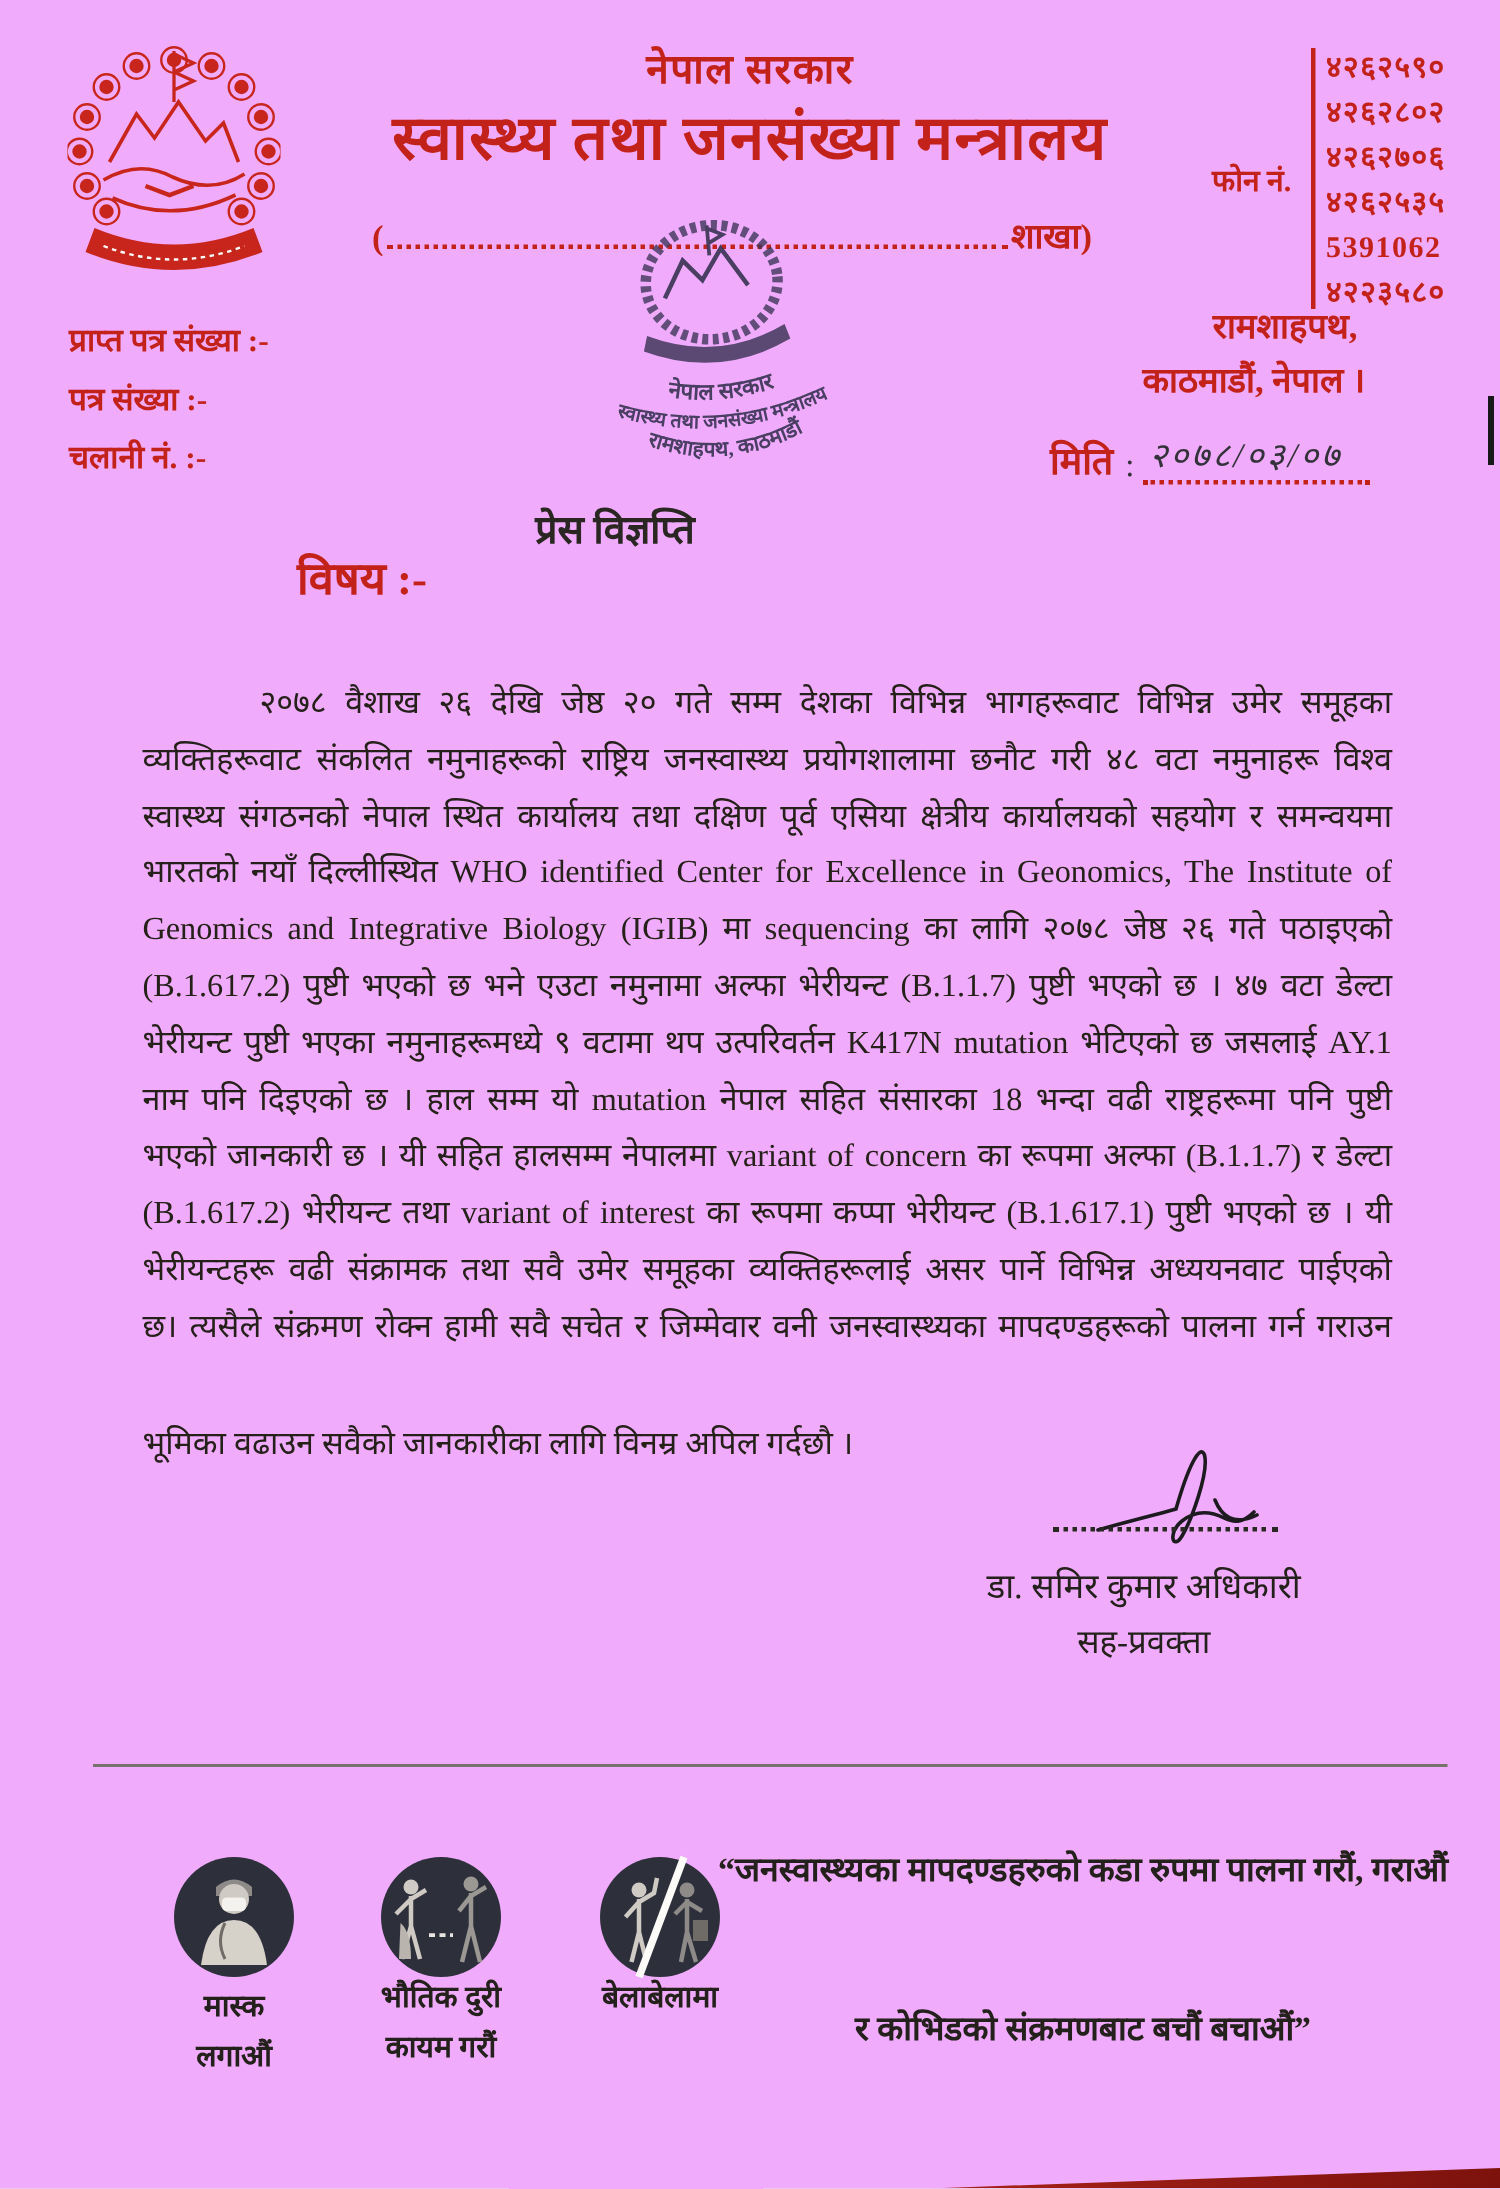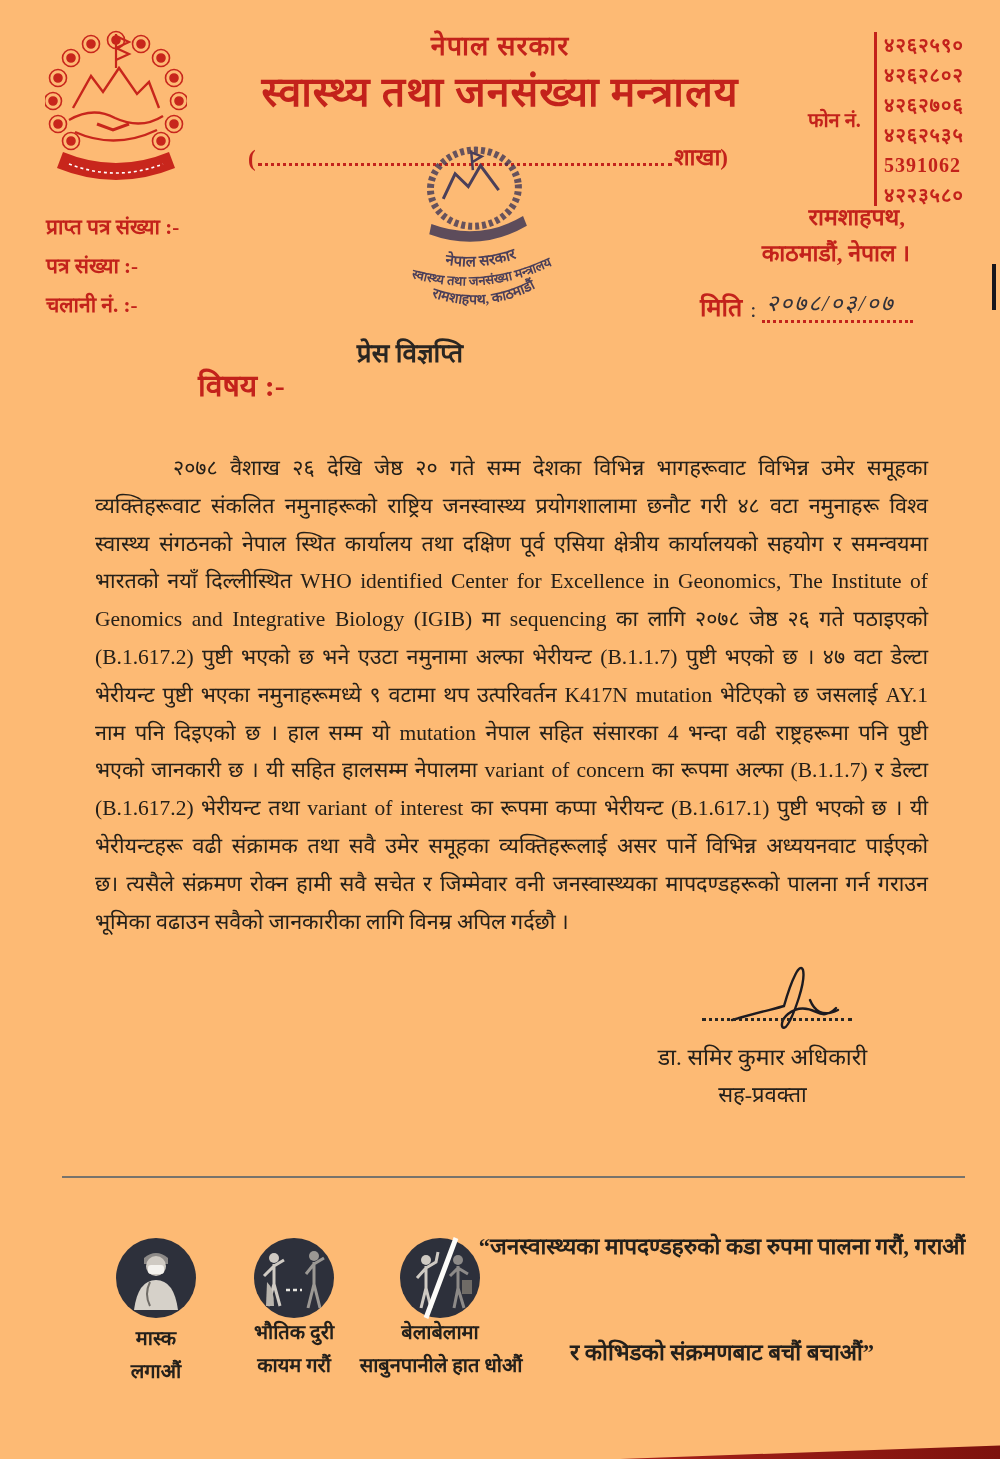--- a/index.html
+++ b/index.html
@@ -1,19 +1,19 @@
 <!DOCTYPE html>
 <html><head>
 <meta charset="utf-8">
 <style>
   * { margin:0; padding:0; box-sizing:border-box; }
   html,body { background:#e8e6e2; }
   .page {
     position:relative; width:1000px; height:1459px; margin:0 auto;
-    background:#fdba74; overflow:hidden;
+    background:#f0abfc; overflow:hidden;
     font-family:"Liberation Serif","DejaVu Serif",serif;
     color:#24201b;
   }
   .abs { position:absolute; }
 
   .gov-title { left:0; right:0; top:26px; text-align:center; font-size:27px; font-weight:bold; color:#c3221b; letter-spacing:1px; }
   .ministry-title { left:0; right:0; top:62px; text-align:center; font-size:41px; font-weight:bold; color:#c3221b; letter-spacing:1px; }
 
   .branch-row { left:248px; top:140px; width:480px; display:flex; align-items:flex-end; font-size:23px; font-weight:bold; color:#c3221b; }
   .branch-dots { flex:1 1 auto; border-bottom:3px dotted #c3221b; margin:0 2px 6px 2px; height:1px; }
@@ -36,21 +36,21 @@
   .ref-block { left:46px; top:208px; font-size:21px; font-weight:bold; color:#c3221b; line-height:39px; }
 
   .stamp { left:380px; top:136px; transform:rotate(-5deg); opacity:.92; }
 
   .press-title { left:300px; top:334px; width:220px; text-align:center; font-size:26px; color:#2a2622; font-weight:600; }
   .subject { left:198px; top:364px; font-size:30px; font-weight:bold; color:#c3221b; }
 
   .body-text { left:95px; top:450px; width:833px; font-size:21.5px; color:#252019; }
   .bline { line-height:37.8px; height:37.8px; white-space:nowrap; text-align:justify; text-align-last:justify; text-justify:inter-word; }
   .bline.first { text-indent:78px; }
-  .bline.last { text-align-last:left; white-space:normal; }
+  .bline.last { text-align-last:left; white-space:normal;margin-top:40px; }
 
   .sig-dots { left:702px; top:1018px; width:150px; border-bottom:3px dotted #2a2823; height:1px; }
   .sig-scribble { left:726px; top:962px; }
   .sig-name { left:640px; top:1040px; width:245px; text-align:center; font-size:23px; color:#24201b; }
   .sig-role { left:640px; top:1078px; width:245px; text-align:center; font-size:22px; color:#24201b; }
 
   .divider { left:62px; top:1176px; width:903px; height:2px; background:#77736c; }
 
   .ficon { width:84px; height:84px; }
   .icon1 { left:114px; top:1236px; } .icon2 { left:252px; top:1236px; } .icon3 { left:398px; top:1236px; }
@@ -180,21 +180,21 @@
   <div class="abs subject">विषय :-</div>
 
   <div class="abs body-text">
     <div class="bline first">२०७८ वैशाख २६ देखि जेष्ठ २० गते सम्म देशका विभिन्न भागहरूवाट विभिन्न उमेर समूहका</div>
     <div class="bline">व्यक्तिहरूवाट संकलित नमुनाहरूको राष्ट्रिय जनस्वास्थ्य प्रयोगशालामा छनौट गरी ४८ वटा नमुनाहरू विश्व</div>
     <div class="bline">स्वास्थ्य संगठनको नेपाल स्थित कार्यालय तथा दक्षिण पूर्व एसिया क्षेत्रीय कार्यालयको सहयोग र समन्वयमा</div>
     <div class="bline">भारतको नयाँ दिल्लीस्थित WHO identified Center for Excellence in Geonomics, The Institute of</div>
     <div class="bline">Genomics and Integrative Biology (IGIB) मा sequencing का लागि २०७८ जेष्ठ २६ गते पठाइएको</div>
     <div class="bline">(B.1.617.2) पुष्टी भएको छ भने एउटा नमुनामा अल्फा भेरीयन्ट (B.1.1.7) पुष्टी भएको छ । ४७ वटा डेल्टा</div>
     <div class="bline">भेरीयन्ट पुष्टी भएका नमुनाहरूमध्ये ९ वटामा थप उत्परिवर्तन K417N mutation भेटिएको छ जसलाई AY.1</div>
-    <div class="bline">नाम पनि दिइएको छ । हाल सम्म यो mutation नेपाल सहित संसारका 4 भन्दा वढी राष्ट्रहरूमा पनि पुष्टी</div>
+    <div class="bline">नाम पनि दिइएको छ । हाल सम्म यो mutation नेपाल सहित संसारका 18 भन्दा वढी राष्ट्रहरूमा पनि पुष्टी</div>
     <div class="bline">भएको जानकारी छ । यी सहित हालसम्म नेपालमा variant of concern का रूपमा अल्फा (B.1.1.7) र डेल्टा</div>
     <div class="bline">(B.1.617.2) भेरीयन्ट तथा variant of interest का रूपमा कप्पा भेरीयन्ट (B.1.617.1) पुष्टी भएको छ । यी</div>
     <div class="bline">भेरीयन्टहरू वढी संक्रामक तथा सवै उमेर समूहका व्यक्तिहरूलाई असर पार्ने विभिन्न अध्ययनवाट पाईएको</div>
     <div class="bline">छ। त्यसैले संक्रमण रोक्न हामी सवै सचेत र जिम्मेवार वनी जनस्वास्थ्यका मापदण्डहरूको पालना गर्न गराउन</div>
     <div class="bline last">भूमिका वढाउन सवैको जानकारीका लागि विनम्र अपिल गर्दछौ ।</div>
   </div>
 
   <svg class="abs sig-scribble" width="130" height="78" viewBox="0 0 130 78">
     <path d="M6,58 C34,50 52,46 58,44 C66,16 74,0 77,8 C80,20 68,52 62,62 C56,72 52,60 62,52 C72,44 82,46 90,50 C96,53 102,54 110,46 M84,38 C88,48 96,56 112,48" stroke="#1d1b20" stroke-width="2.4" fill="none" stroke-linecap="round"></path>
   </svg>
@@ -233,21 +233,20 @@
 
   <div class="abs cap cap1">
     <div>मास्क</div>
     <div>लगाऔं</div>
   </div>
   <div class="abs cap cap2">
     <div>भौतिक दुरी</div>
     <div>कायम गरौं</div>
   </div>
   <div class="abs cap cap3a">बेलाबेलामा</div>
-  <div class="abs cap cap3b">साबुनपानीले हात धोऔं</div>
 
   <div class="abs slogan1">“जनस्वास्थ्यका मापदण्डहरुको कडा रुपमा पालना गरौं, गराऔं</div>
   <div class="abs slogan2">र कोभिडको संक्रमणबाट बचौं बचाऔं”</div>
 
   <div class="abs edge-mark"></div>
   <div class="abs bottom-wedge"></div>
 
 </div>
 
 </body></html>

